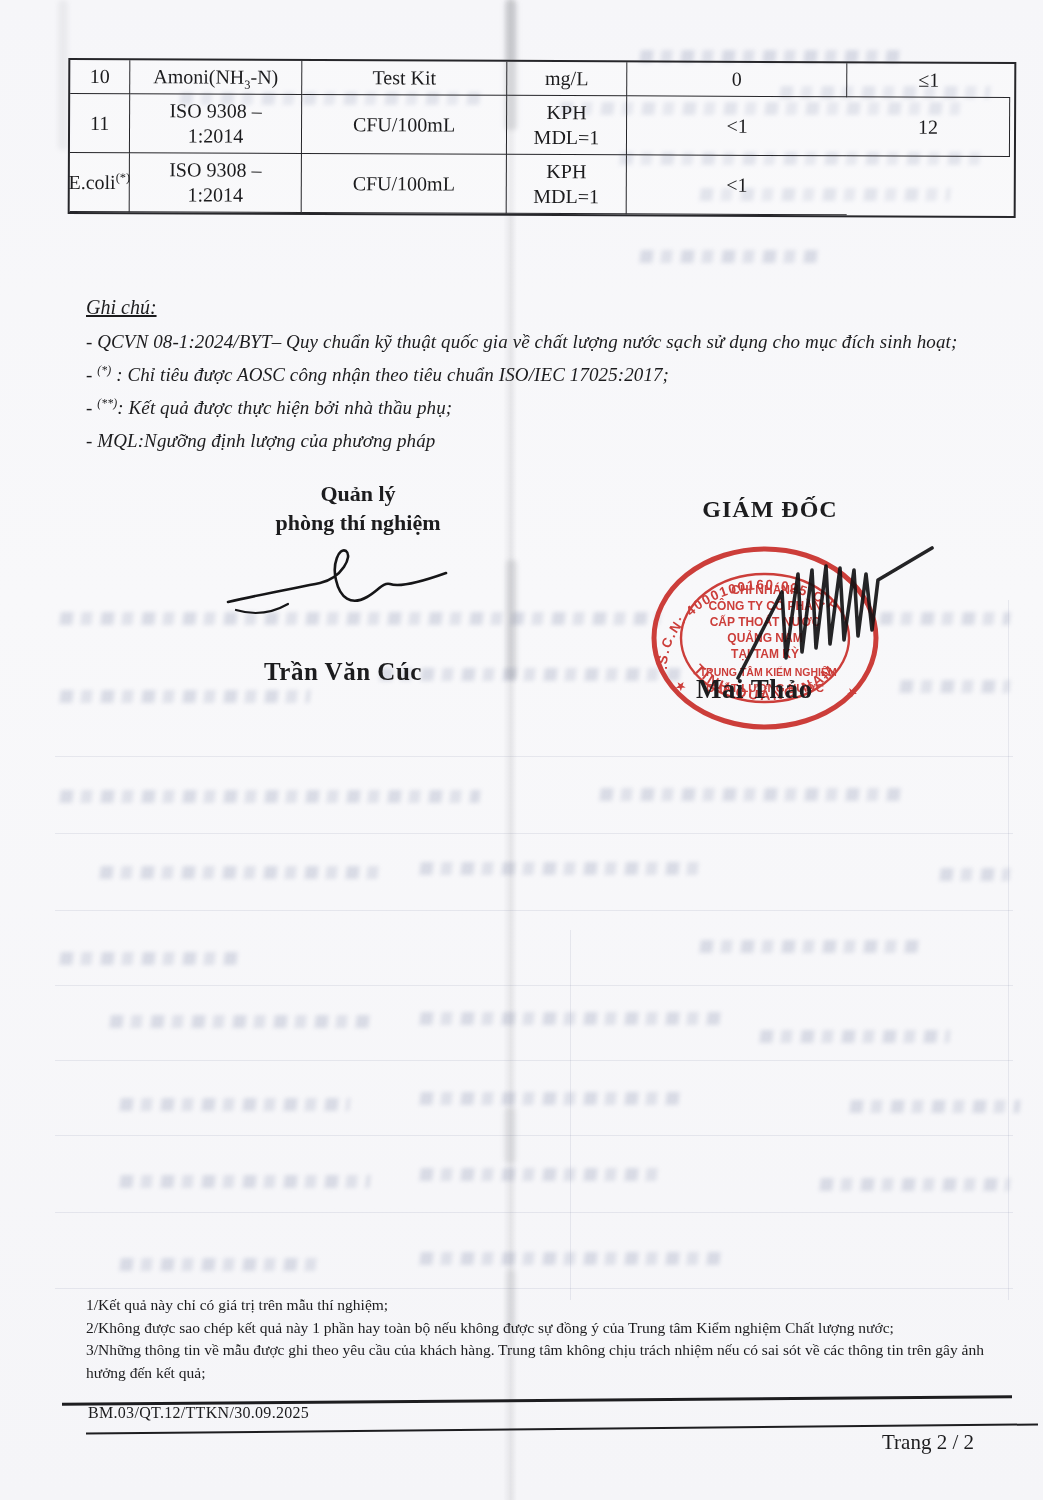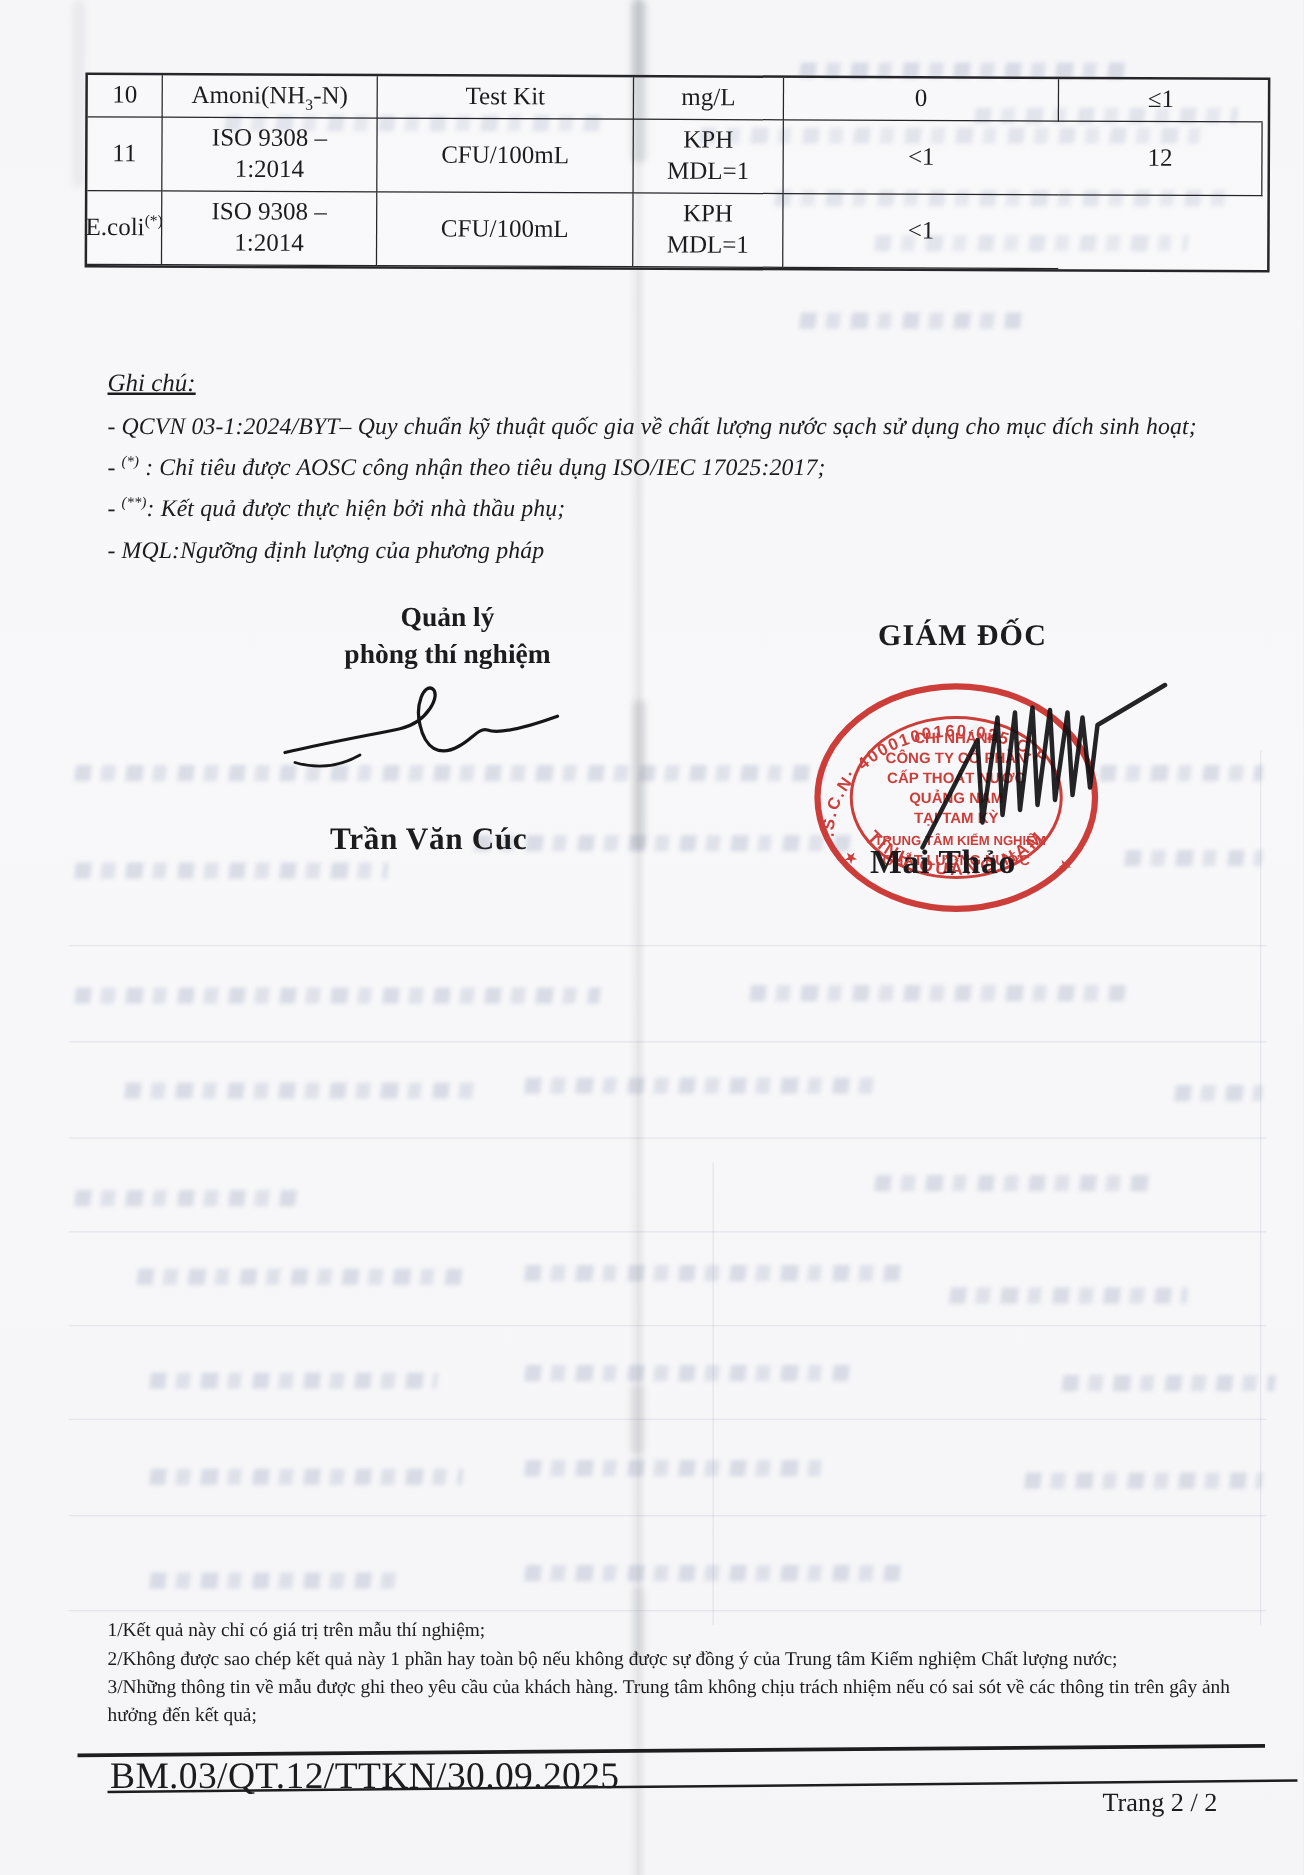--- a/index.html
+++ b/index.html
@@ -34,21 +34,21 @@
   .note-line{margin-bottom:11px;letter-spacing:.1px;}
   
   .sig-title{position:absolute;font-weight:bold;font-size:22px;text-align:center;line-height:1.3;}
   .sig-name{position:absolute;font-weight:bold;font-size:25px;letter-spacing:.5px;}
   .ink{position:absolute;}
   
   .stamp{position:absolute;left:645px;top:540px;width:240px;height:196px;opacity:.93;}
   
   .fnotes{position:absolute;left:86px;top:1294px;width:918px;font-size:15.5px;line-height:1.46;}
   .rule{position:absolute;background:#1d1d20;}
-  .doc-code{position:absolute;left:88px;top:1404px;font-size:30px;letter-spacing:.3px;}
+  .doc-code{position:absolute;left:88px;top:1404px;font-size:16px;letter-spacing:.3px;}
   .page-num{position:absolute;left:882px;top:1430px;font-size:21px;}
 </style>
 </head>
 <body>
 
 <div class="page">
 
   <div class="bleed" style="left:640px;top:50px;width:260px"></div>
   <div class="bleed" style="left:780px;top:86px;width:210px"></div>
   <div class="bleed" style="left:180px;top:92px;width:300px"></div>
@@ -152,22 +152,22 @@
       <div>KPH</div>
         <div>MDL=1</div>
     </div>
     <div class="cell r12 last">
         <span>&lt;1</span>
       </div>
   </div>
 
   <div class="notes">
     <div class="notes-heading">Ghi chú:</div>
-    <div class="note-line">- QCVN 03-1:2024/BYT– Quy chuẩn kỹ thuật quốc gia về chất lượng nước sạch sử dụng cho mục đích sinh hoạt;</div>
-    <div class="note-line"><span>- </span><sup>(*)</sup><span> : Chỉ tiêu được AOSC công nhận theo tiêu dụng ISO/IEC 17025:2017;</span></div>
+    <div class="note-line">- QCVN 08-1:2024/BYT– Quy chuẩn kỹ thuật quốc gia về chất lượng nước sạch sử dụng cho mục đích sinh hoạt;</div>
+    <div class="note-line"><span>- </span><sup>(*)</sup><span> : Chỉ tiêu được AOSC công nhận theo tiêu chuẩn ISO/IEC 17025:2017;</span></div>
     <div class="note-line"><span>- </span><sup>(**)</sup><span>: Kết quả được thực hiện bởi nhà thầu phụ;</span></div>
     <div class="note-line">- MQL:Ngưỡng định lượng của phương pháp</div>
   </div>
 
   <div class="sig-title" style="left:238px;top:480px;width:240px">
     <div>Quản lý</div>
     <div>phòng thí nghiệm</div>
   </div>
 
   <svg class="ink" style="left:222px;top:540px" width="230" height="85" viewBox="0 0 230 85">

